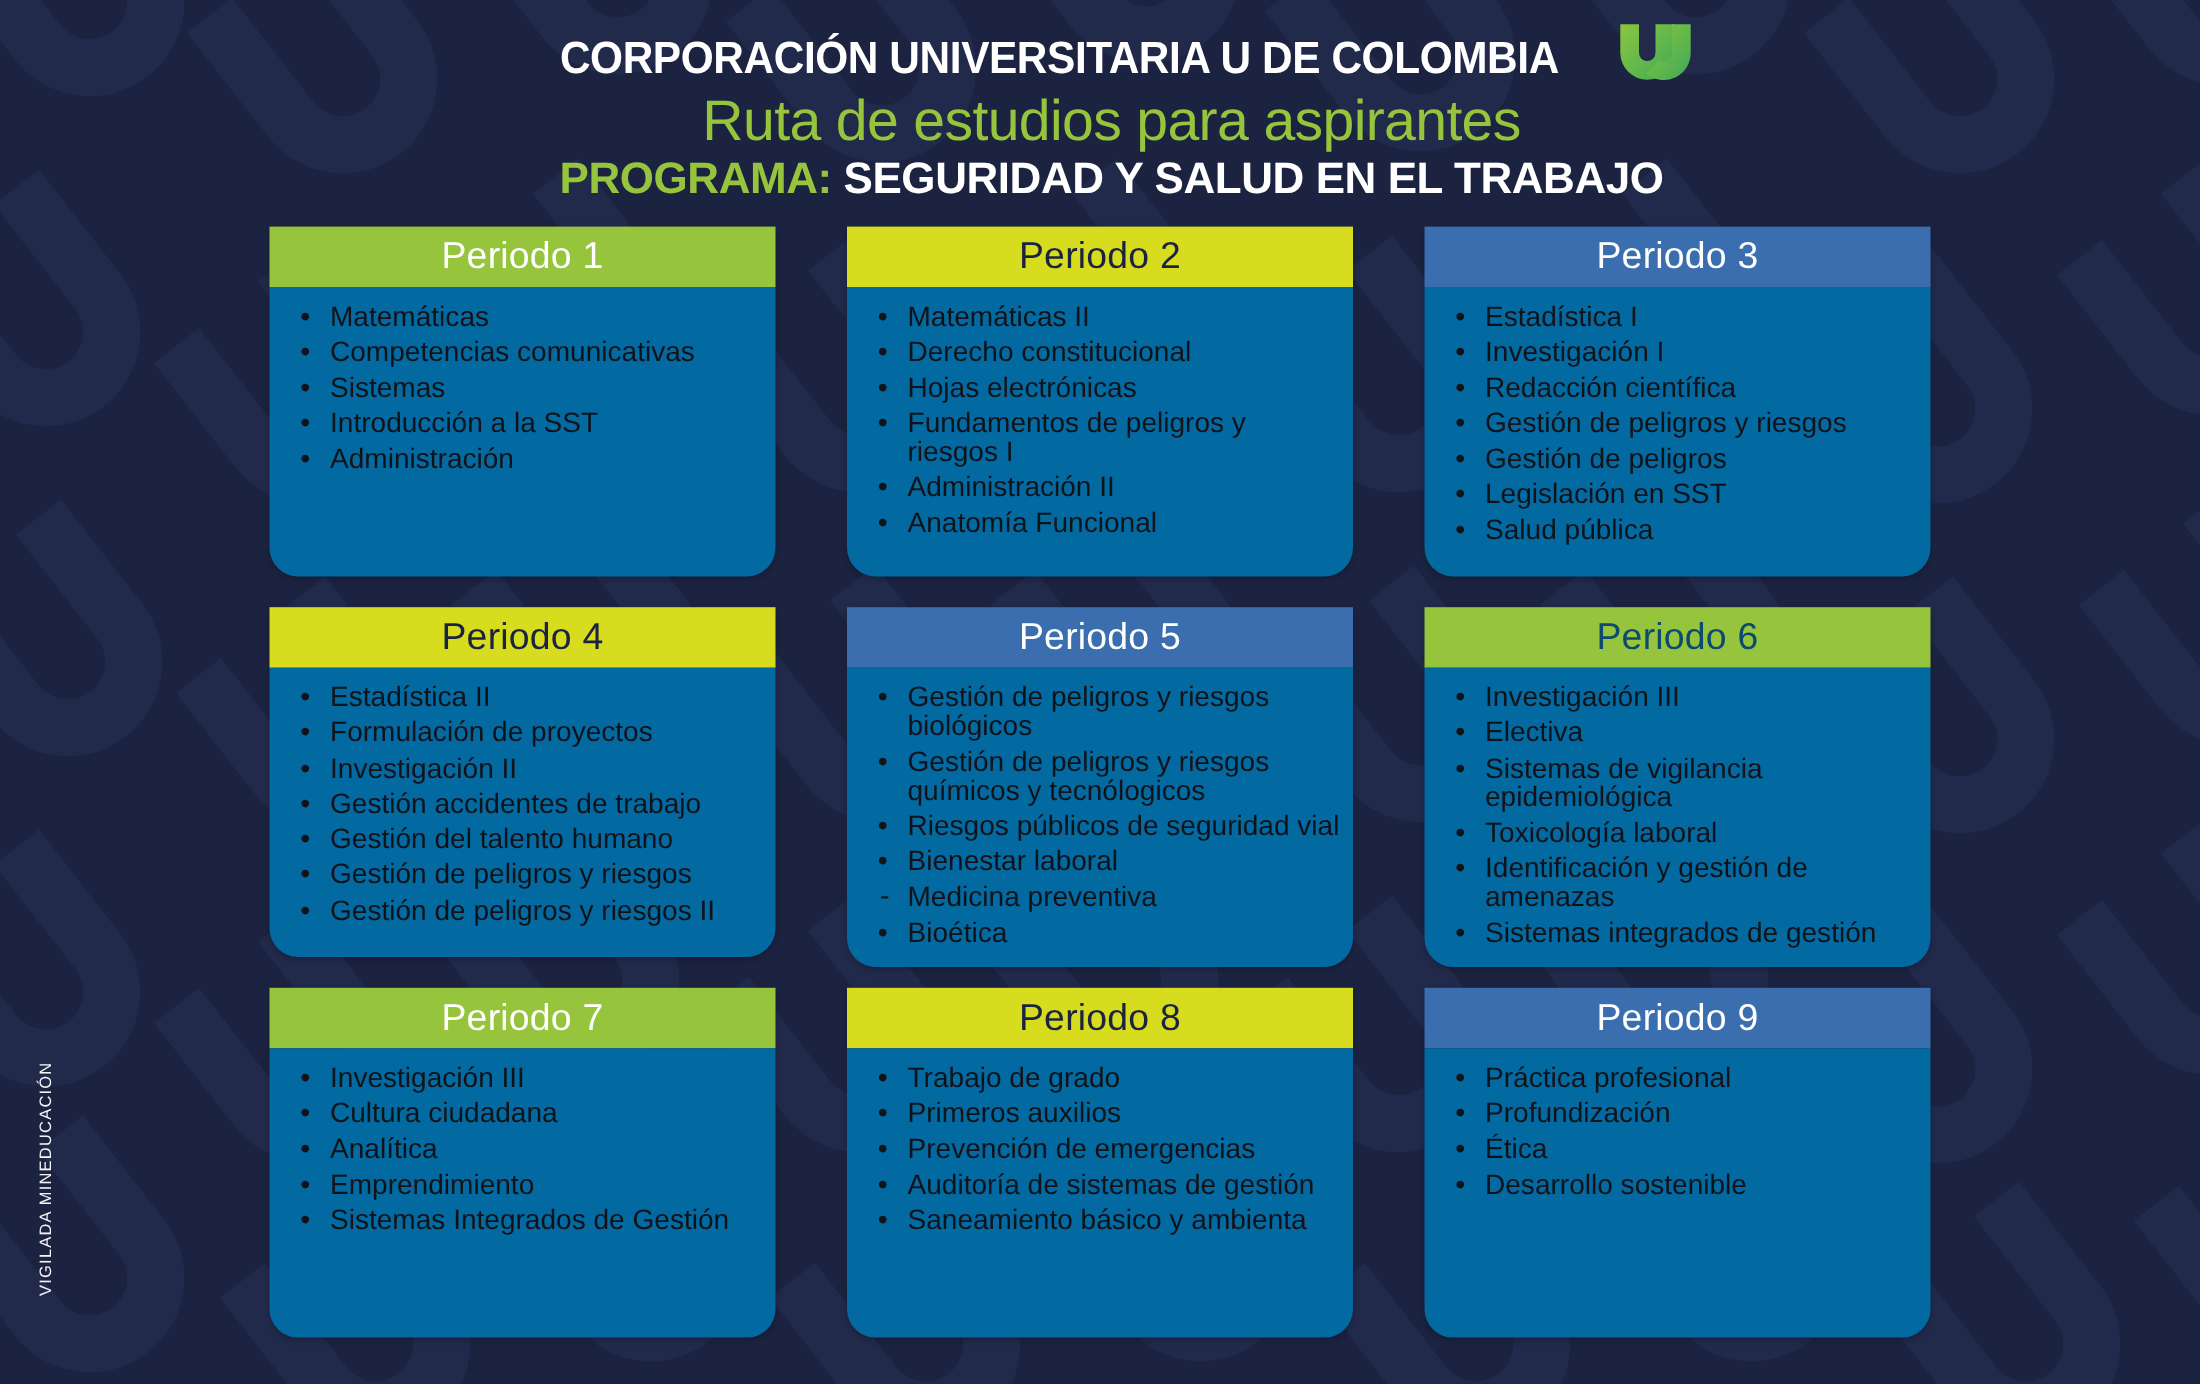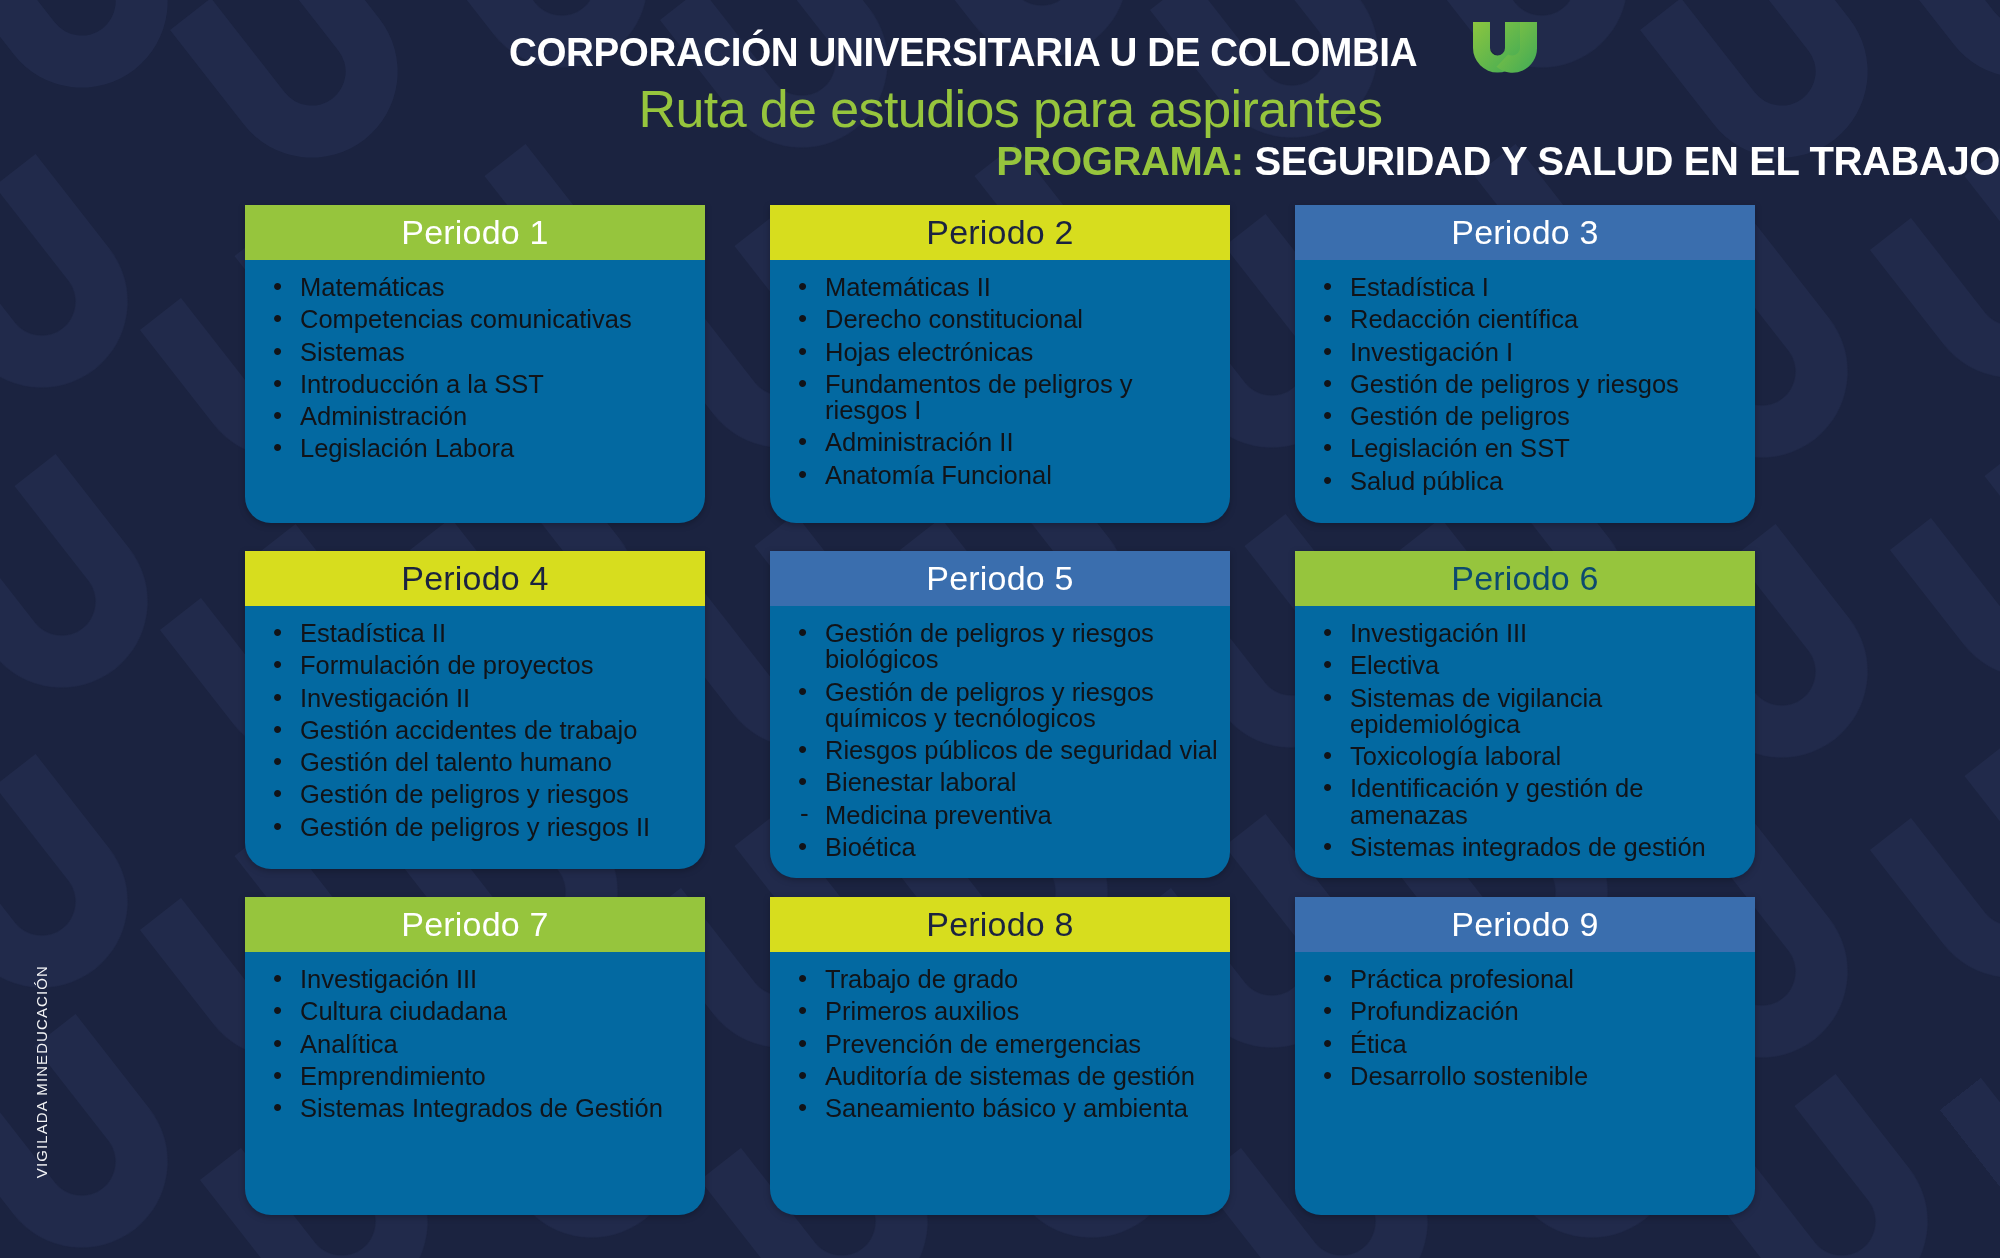--- a/index.html
+++ b/index.html
@@ -79,21 +79,20 @@
     letter-spacing: -0.6px;
     font-weight: 400;
     margin-top: 2px;
   }
   .title-line3 {
     font-size: 40px;
     font-weight: bold;
     line-height: 1.1;
     margin-top: 2px;
     letter-spacing: -0.4px;
-    text-align: right;
   }
   .title-line3 .prog-label { color: #96c53d; }
   .title-line3 .prog-value { color: #ffffff; }
 
   
   #grid {
     position: relative;
     z-index: 2;
     width: 1510px;
     margin: 22px auto 0 auto;
@@ -344,21 +343,20 @@
 <main id="grid">
     <section class="card">
       <div class="card-header" style="background: rgb(150, 197, 61); color: rgb(255, 255, 255);">Periodo 1</div>
       <div class="card-body">
         <ul class="course-list">
           <li>Matemáticas</li>
           <li>Competencias comunicativas</li>
           <li>Sistemas</li>
           <li>Introducción a la SST</li>
           <li>Administración</li>
-          <li>Legislación Labora</li>
         </ul>
       </div>
     </section>
     <section class="card">
       <div class="card-header" style="background: rgb(215, 221, 30); color: rgb(27, 35, 64);">Periodo 2</div>
       <div class="card-body">
         <ul class="course-list">
           <li>Matemáticas II</li>
           <li>Derecho constitucional</li>
           <li>Hojas electrónicas</li>
@@ -366,22 +364,22 @@
           <li>Administración II</li>
           <li>Anatomía Funcional</li>
         </ul>
       </div>
     </section>
     <section class="card">
       <div class="card-header" style="background: rgb(58, 110, 174); color: rgb(255, 255, 255);">Periodo 3</div>
       <div class="card-body">
         <ul class="course-list">
           <li>Estadística I</li>
+          <li>Investigación I</li>
           <li>Redacción científica</li>
-          <li>Investigación I</li>
           <li>Gestión de peligros y riesgos</li>
           <li>Gestión de peligros</li>
           <li>Legislación en SST</li>
           <li>Salud pública</li>
         </ul>
       </div>
     </section>
     <section class="card">
       <div class="card-header" style="background: rgb(215, 221, 30); color: rgb(27, 35, 64);">Periodo 4</div>
       <div class="card-body">

